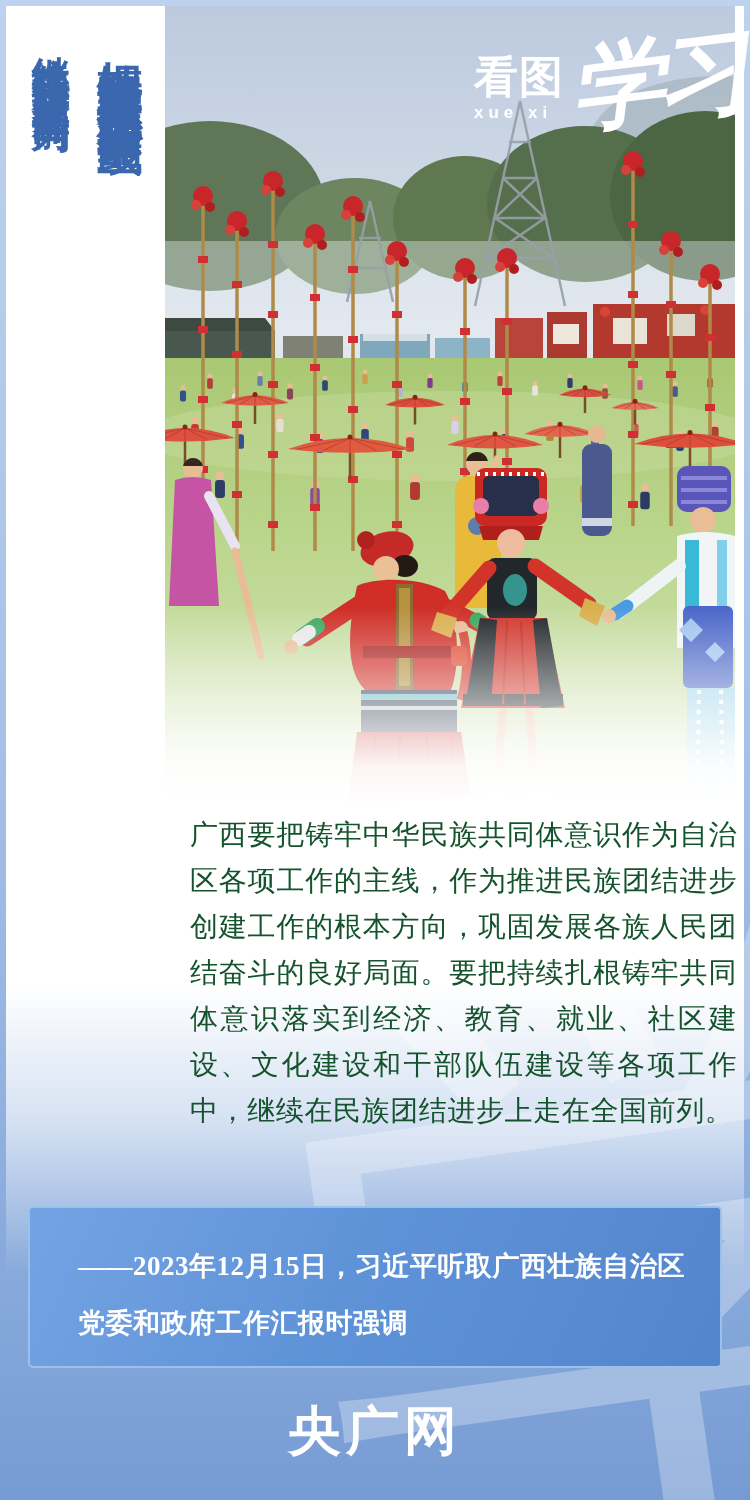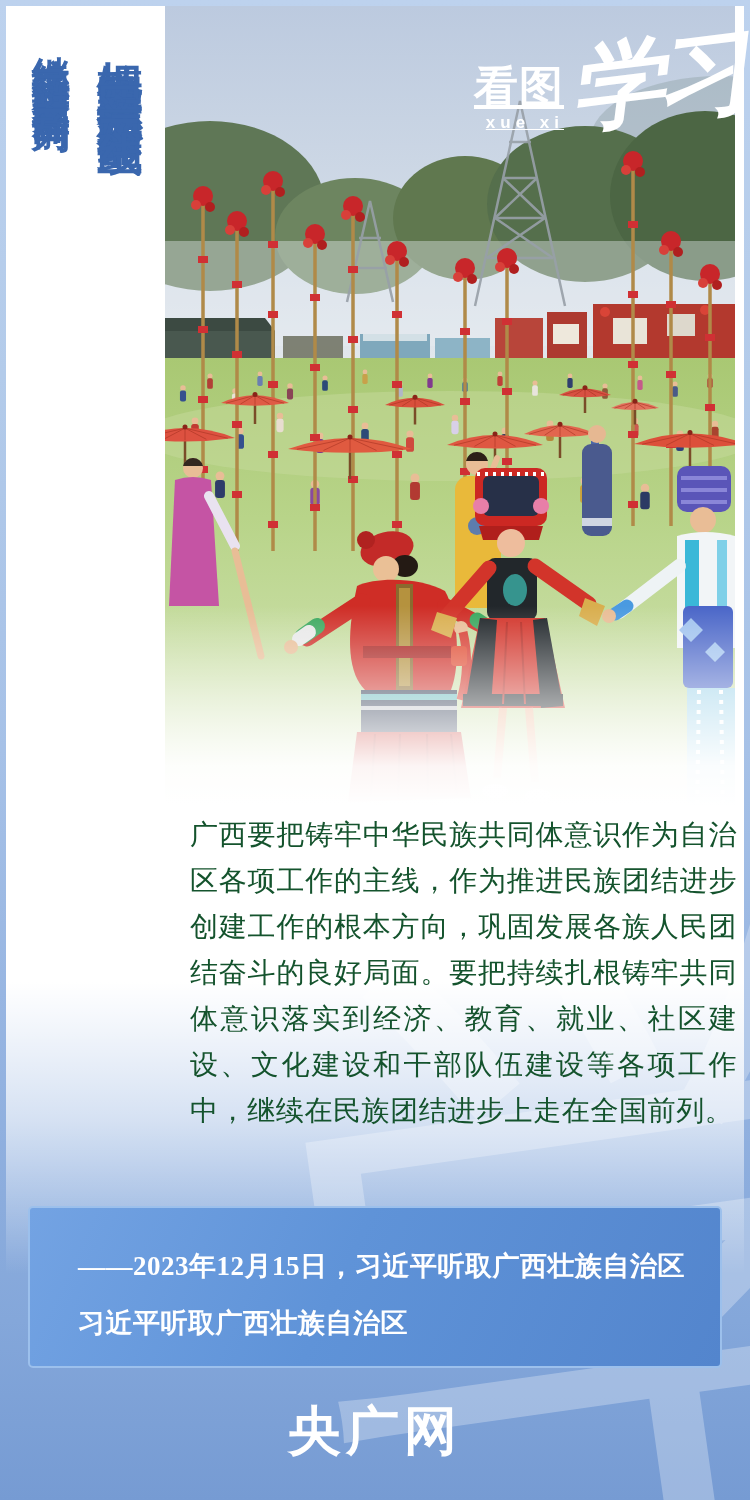--- a/index.html
+++ b/index.html
@@ -26,21 +26,21 @@
     box-sizing:border-box;padding:20px 8px 0 0;
     color:#3a67ae;font-family:"Liberation Serif","DejaVu Serif",serif;font-weight:800;
   }
   .vt-main{display:block;font-size:45px;line-height:76px;letter-spacing:3px;}
   .vt-sub{display:block;font-size:38px;line-height:62px;letter-spacing:4px;}
   
   .photo{position:absolute;left:165px;top:6px;width:570px;height:810px;z-index:3;}
   .photo svg{display:block;}
   
   .brand{position:absolute;left:474px;top:30px;z-index:5;display:flex;color:#fff;}
-  .brand-left{margin-top:34px;text-align:right;text-decoration:underline;}
+  .brand-left{margin-top:24px;text-align:left;}
   .brand-cn{font-size:44px;font-weight:800;letter-spacing:1px;line-height:46px;
     font-family:"Liberation Sans",sans-serif;}
   .brand-pinyin{font-size:17px;font-weight:700;letter-spacing:5px;margin-top:3px;}
   .brand-script{
     font-family:"DejaVu Serif",serif;font-style:italic;font-weight:600;
     font-size:94px;line-height:94px;letter-spacing:-8px;margin-left:6px;
     transform:rotate(-7deg);margin-top:2px;
   }
   
   .bodytext{
@@ -476,16 +476,16 @@
     <div class="brand-cn">看图</div>
     <div class="brand-pinyin">xue xi</div>
   </div>
   <div class="brand-script">学习</div>
 </div>
 
 <div class="bodytext">广西要把铸牢中华民族共同体意识作为自治区各项工作的主线，作为推进民族团结进步创建工作的根本方向，巩固发展各族人民团结奋斗的良好局面。要把持续扎根铸牢共同体意识落实到经济、教育、就业、社区建设、文化建设和干部队伍建设等各项工作中，继续在民族团结进步上走在全国前列。</div>
 
 <div class="quote">
   <span class="quote-line">——2023年12月15日，习近平听取广西壮族自治区</span>
-  <span class="quote-line">习近平听取广西壮族自治区</span>
+  <span class="quote-line">党委和政府工作汇报时强调</span>
 </div>
 
 <div class="cnr">央广网</div>
 
 </body></html>

